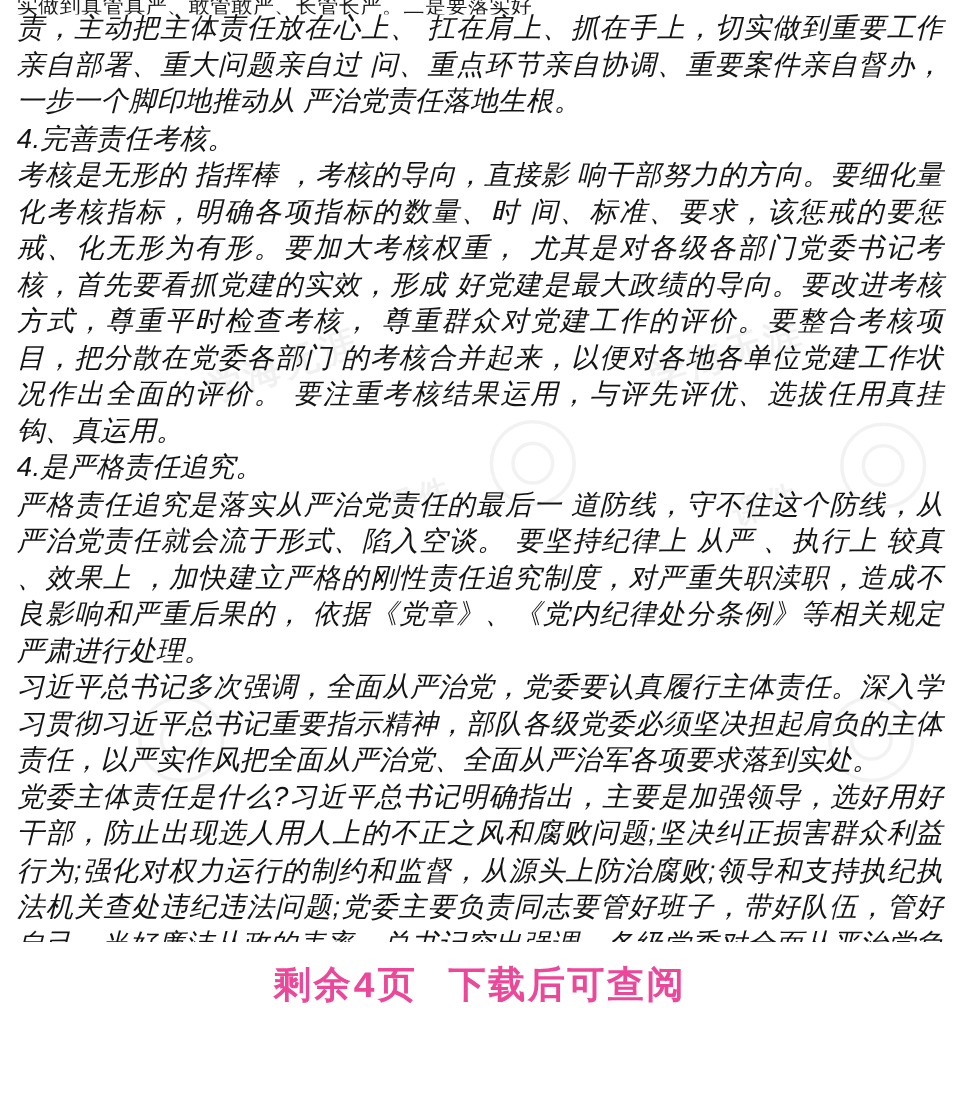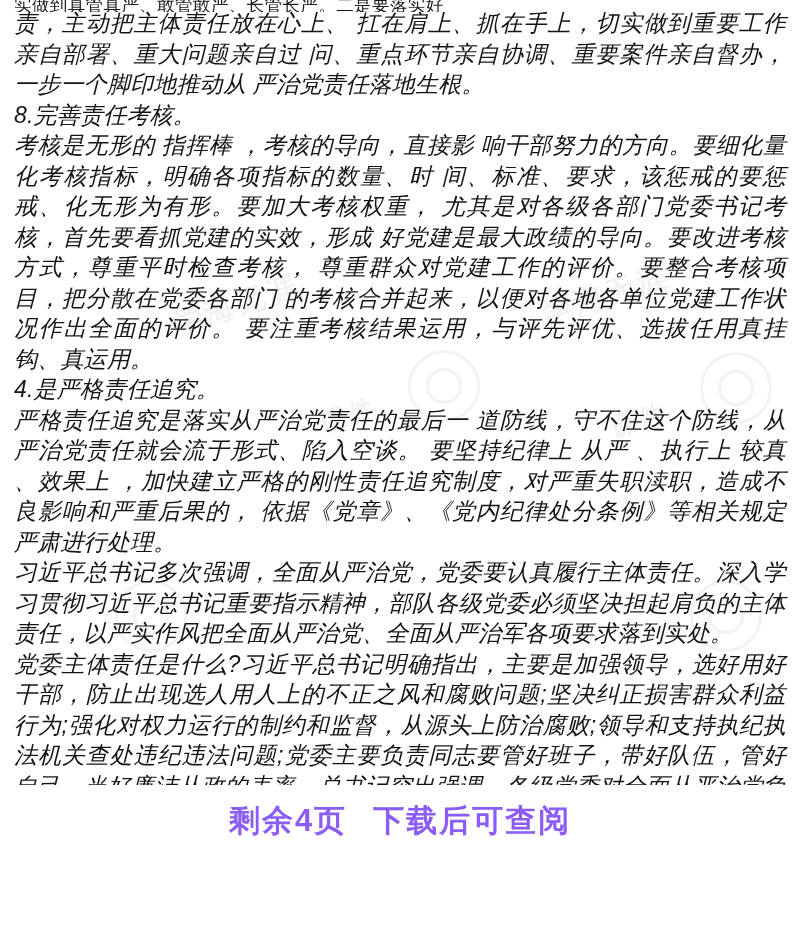--- a/index.html
+++ b/index.html
@@ -103,22 +103,23 @@
     background: #ffffff;
   }
   .more-pages {
     position: absolute;
     left: 0;
     width: 800px;
     top: 800px;
     text-align: center;
     font-size: 31px;
     font-weight: bold;
-    color: #8b5cf6;
+    color: #ec4899;
     letter-spacing: 2px;
+    font-family: Liberation Mono, monospace;
   }
   .more-pages .gap {
     display: inline-block;
     width: 26px;
   }
 </style>
 </head>
 <body>
 
 <div id="doc-page">
@@ -129,21 +130,21 @@
   <div class="wm" style="left:540px; top:275px; transform:rotate(-18deg);">学海无涯</div>
   <div class="wm" style="left:320px; top:398px; transform:rotate(-18deg); font-size:26px;">课件</div>
   <div class="wm" style="left:610px; top:403px; transform:rotate(-18deg); font-size:26px;">课件</div>
   <div class="wm-ring" style="left:408px; top:350px;"></div>
   <div class="wm-ring" style="left:700px; top:352px;"></div>
   <div class="wm-ring" style="left:115px; top:580px;"></div>
   <div class="wm-ring" style="left:690px; top:580px;"></div>
 
   <div class="body-text">
     <p class="para">责，主动把主体责任放在心上、 扛在肩上、抓在手上，切实做到重要工作亲自部署、重大问题亲自过 问、重点环节亲自协调、重要案件亲自督办，一步一个脚印地推动从 严治党责任落地生根。</p>
-    <p class="para">8.完善责任考核。</p>
+    <p class="para">4.完善责任考核。</p>
     <p class="para">考核是无形的 指挥棒 ，考核的导向，直接影 响干部努力的方向。要细化量化考核指标，明确各项指标的数量、时 间、标准、要求，该惩戒的要惩戒、化无形为有形。要加大考核权重， 尤其是对各级各部门党委书记考核，首先要看抓党建的实效，形成 好党建是最大政绩的导向。要改进考核方式，尊重平时检查考核， 尊重群众对党建工作的评价。要整合考核项目，把分散在党委各部门 的考核合并起来，以便对各地各单位党建工作状况作出全面的评价。 要注重考核结果运用，与评先评优、选拔任用真挂钩、真运用。</p>
     <p class="para">4.是严格责任追究。</p>
     <p class="para">严格责任追究是落实从严治党责任的最后一 道防线，守不住这个防线，从严治党责任就会流于形式、陷入空谈。 要坚持纪律上 从严 、执行上 较真 、效果上 ，加快建立严格的刚性责任追究制度，对严重失职渎职，造成不良影响和严重后果的， 依据《党章》、《党内纪律处分条例》等相关规定严肃进行处理。</p>
     <p class="para">习近平总书记多次强调，全面从严治党，党委要认真履行主体责任。深入学习贯彻习近平总书记重要指示精神，部队各级党委必须坚决担起肩负的主体责任，以严实作风把全面从严治党、全面从严治军各项要求落到实处。</p>
     <p class="para">党委主体责任是什么?习近平总书记明确指出，主要是加强领导，选好用好干部，防止出现选人用人上的不正之风和腐败问题;坚决纠正损害群众利益行为;强化对权力运行的制约和监督，从源头上防治腐败;领导和支持执纪执法机关查处违纪违法问题;党委主要负责同志要管好班子，带好队伍，管好自己，当好廉洁从政的表率。总书记突出强调，各级党委对全面从严治党负有全面领导责任，党委书记是第一责任人。总书记指出，对那些不抓全面从严治党、严重失职的党委主要领导，该批评的要批评，该调整的要调整，该惩戒的要惩戒。这一系列重要指示，为各级党委履行全面从严治党主体责任提供了根本遵循。</p>
     <p class="para">全面从严治党主体责任的“主体”，既包括各级党委，也包括班子中的全体成员;“责任”既包括</p>
   </div>
 
   <div class="bottom-band"></div>
 

